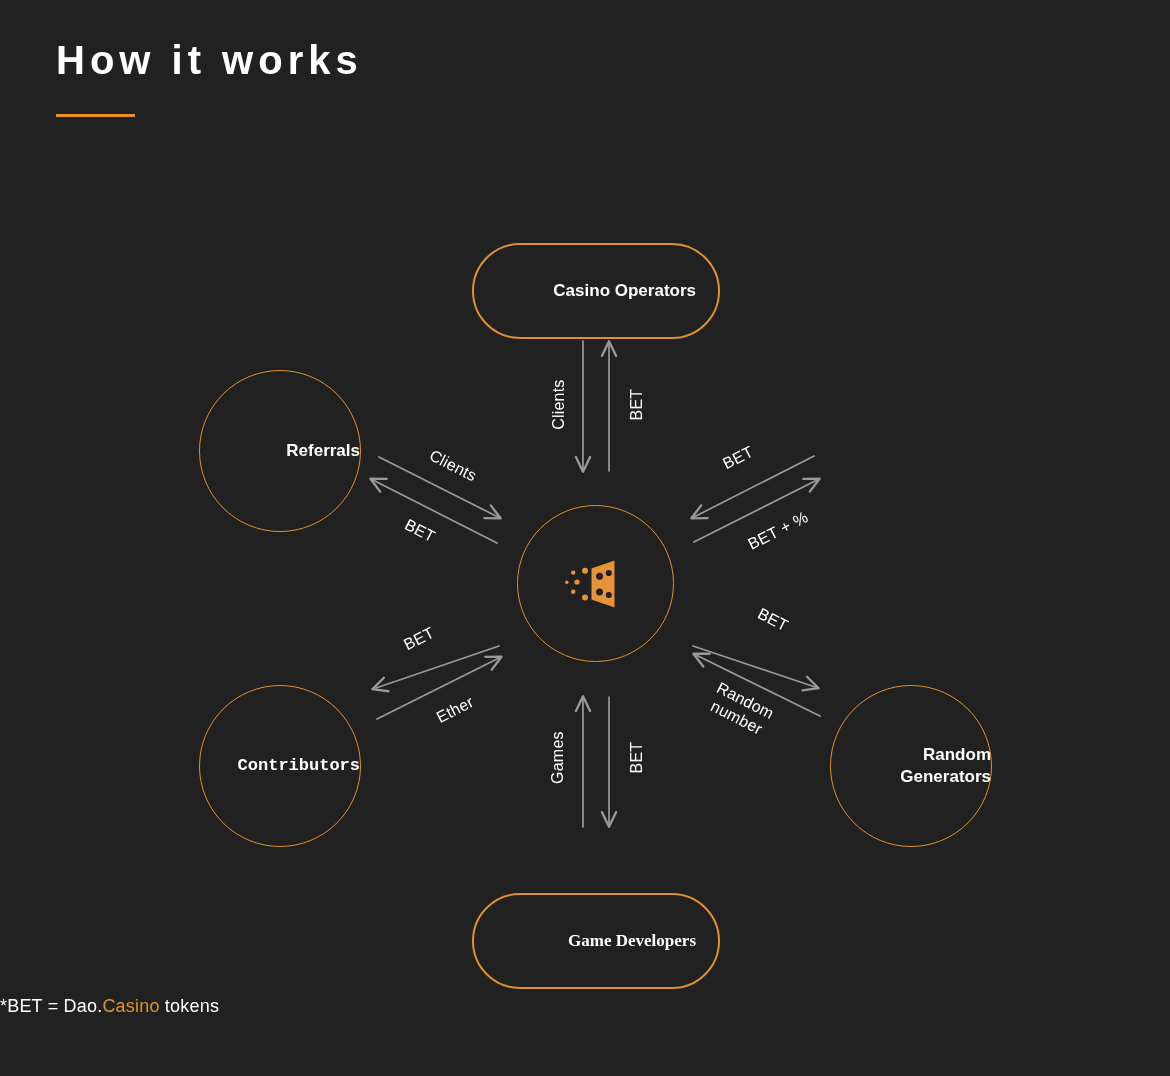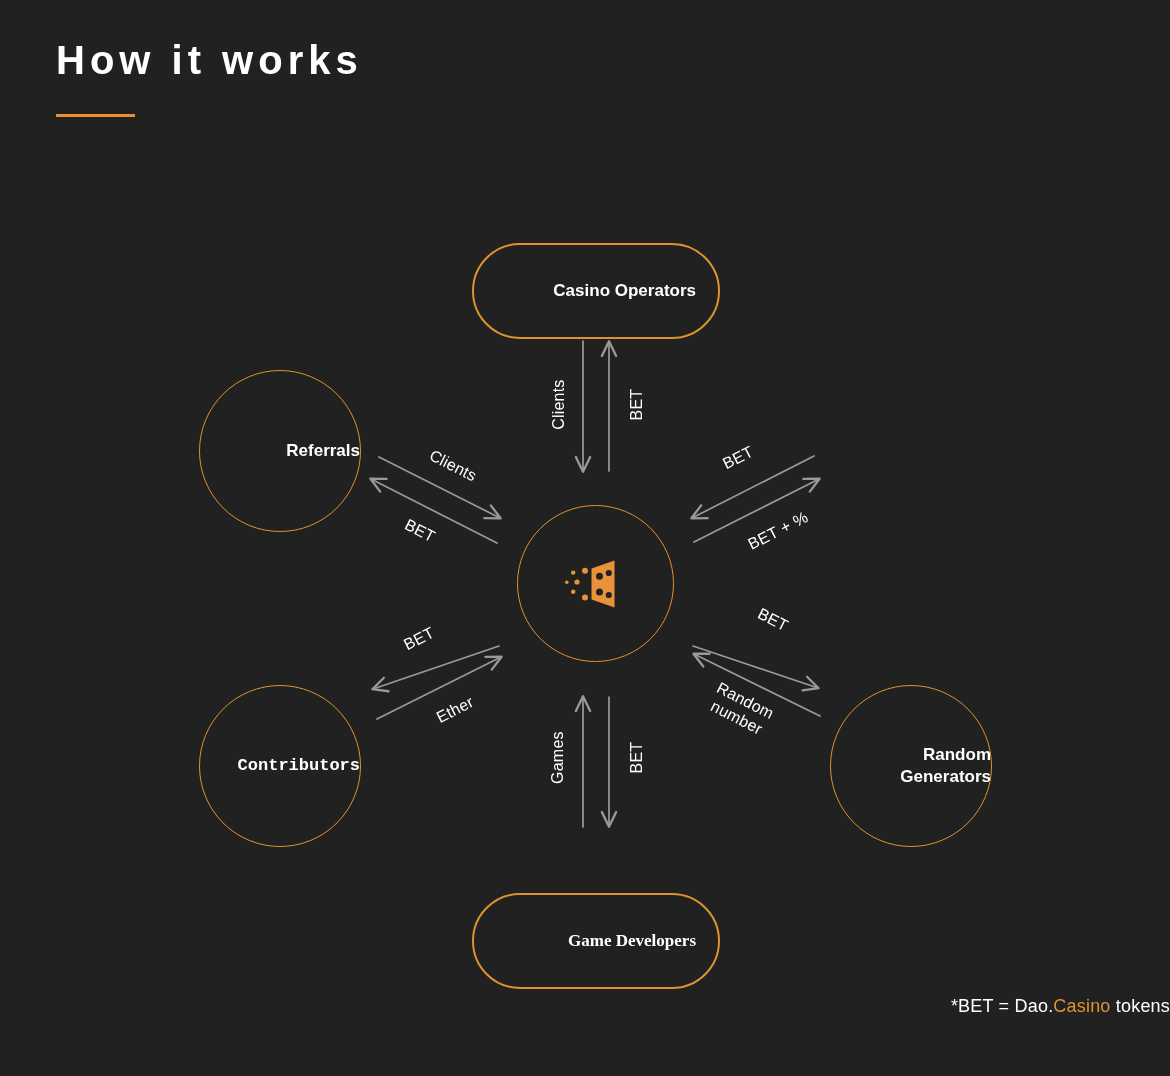--- a/index.html
+++ b/index.html
@@ -141,21 +141,21 @@
   #lbl-ether      { left: 424px; top: 700px;  width: 62px; transform: rotate(-27deg); }
   #lbl-bet-br     { left: 747px; top: 610px;  width: 52px; transform: rotate(27deg); }
   #lbl-random-num { left: 697px; top: 690px;  width: 88px; transform: rotate(27deg); }
 
   
   #footnote {
     position: absolute;
     left: 0;
     top: 996px;
     width: 1170px;
-    text-align: right;
+    text-align: left;
     font-size: 18px;
     color: #ffffff;
     letter-spacing: 0.2px;
   }
   #footnote .accent { color: #e0912f; }
 </style>
 </head>
 <body>
 
 <div id="page-title">How it works</div>

